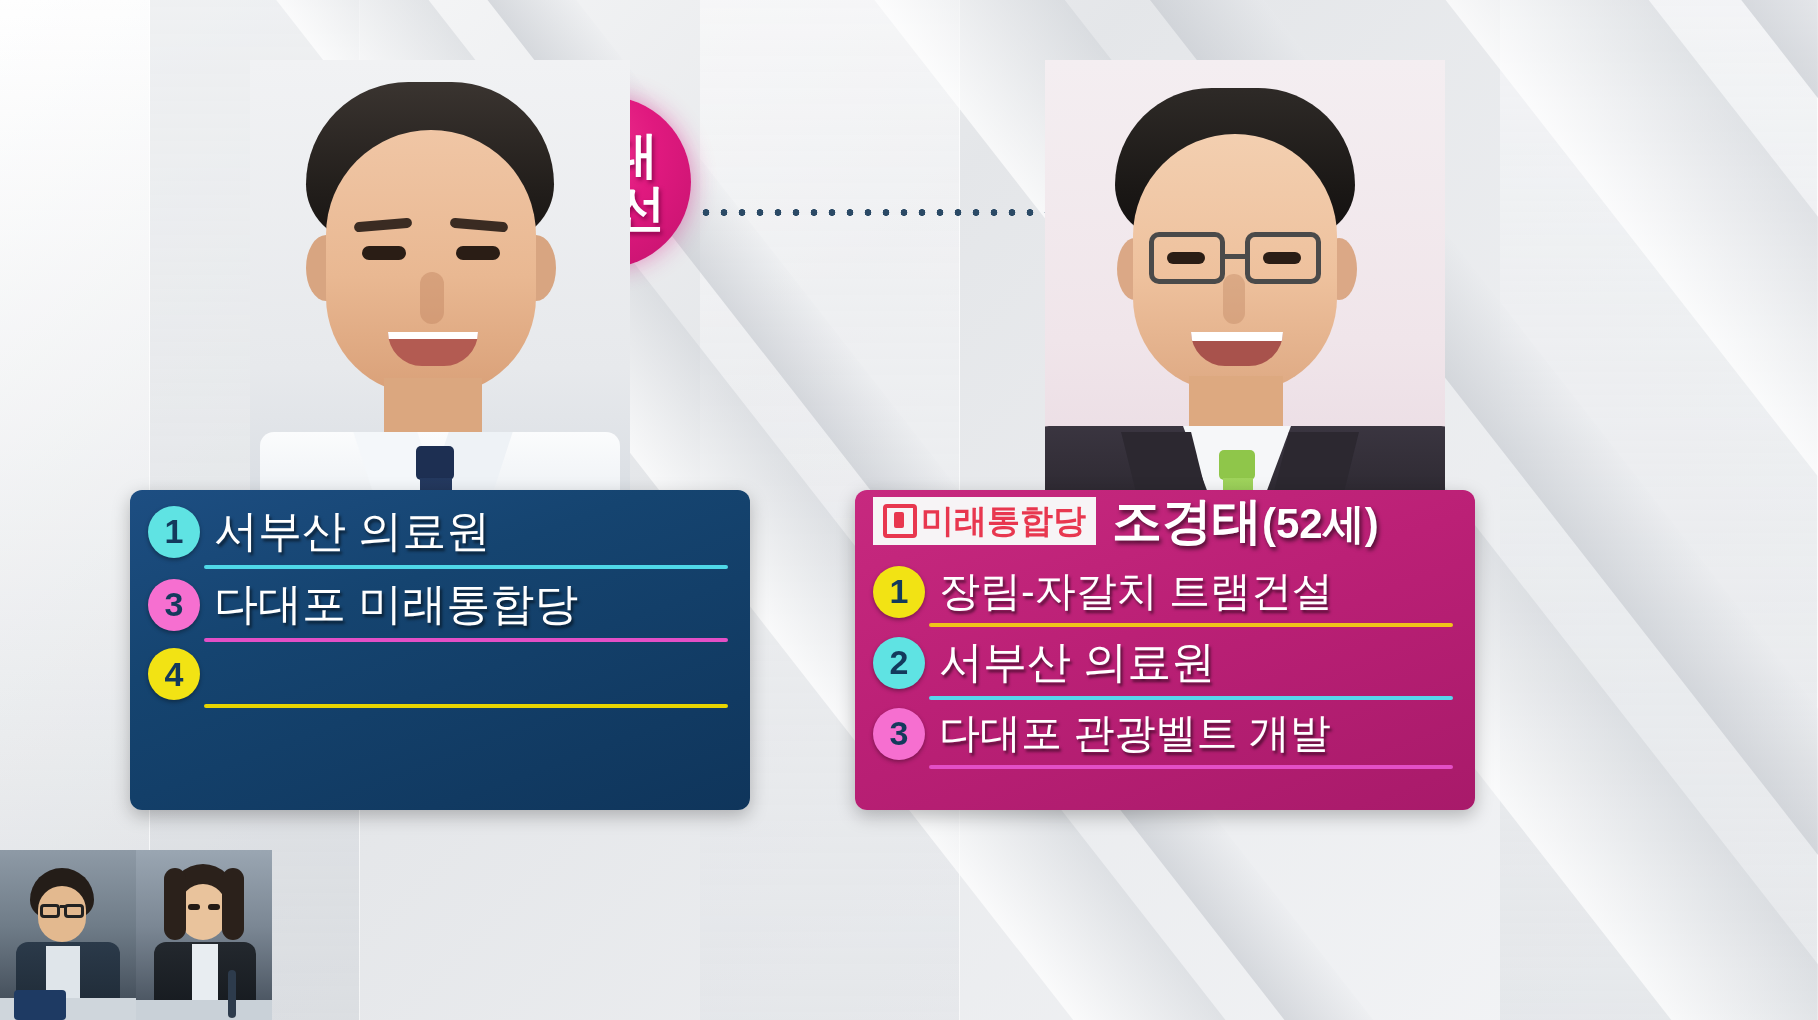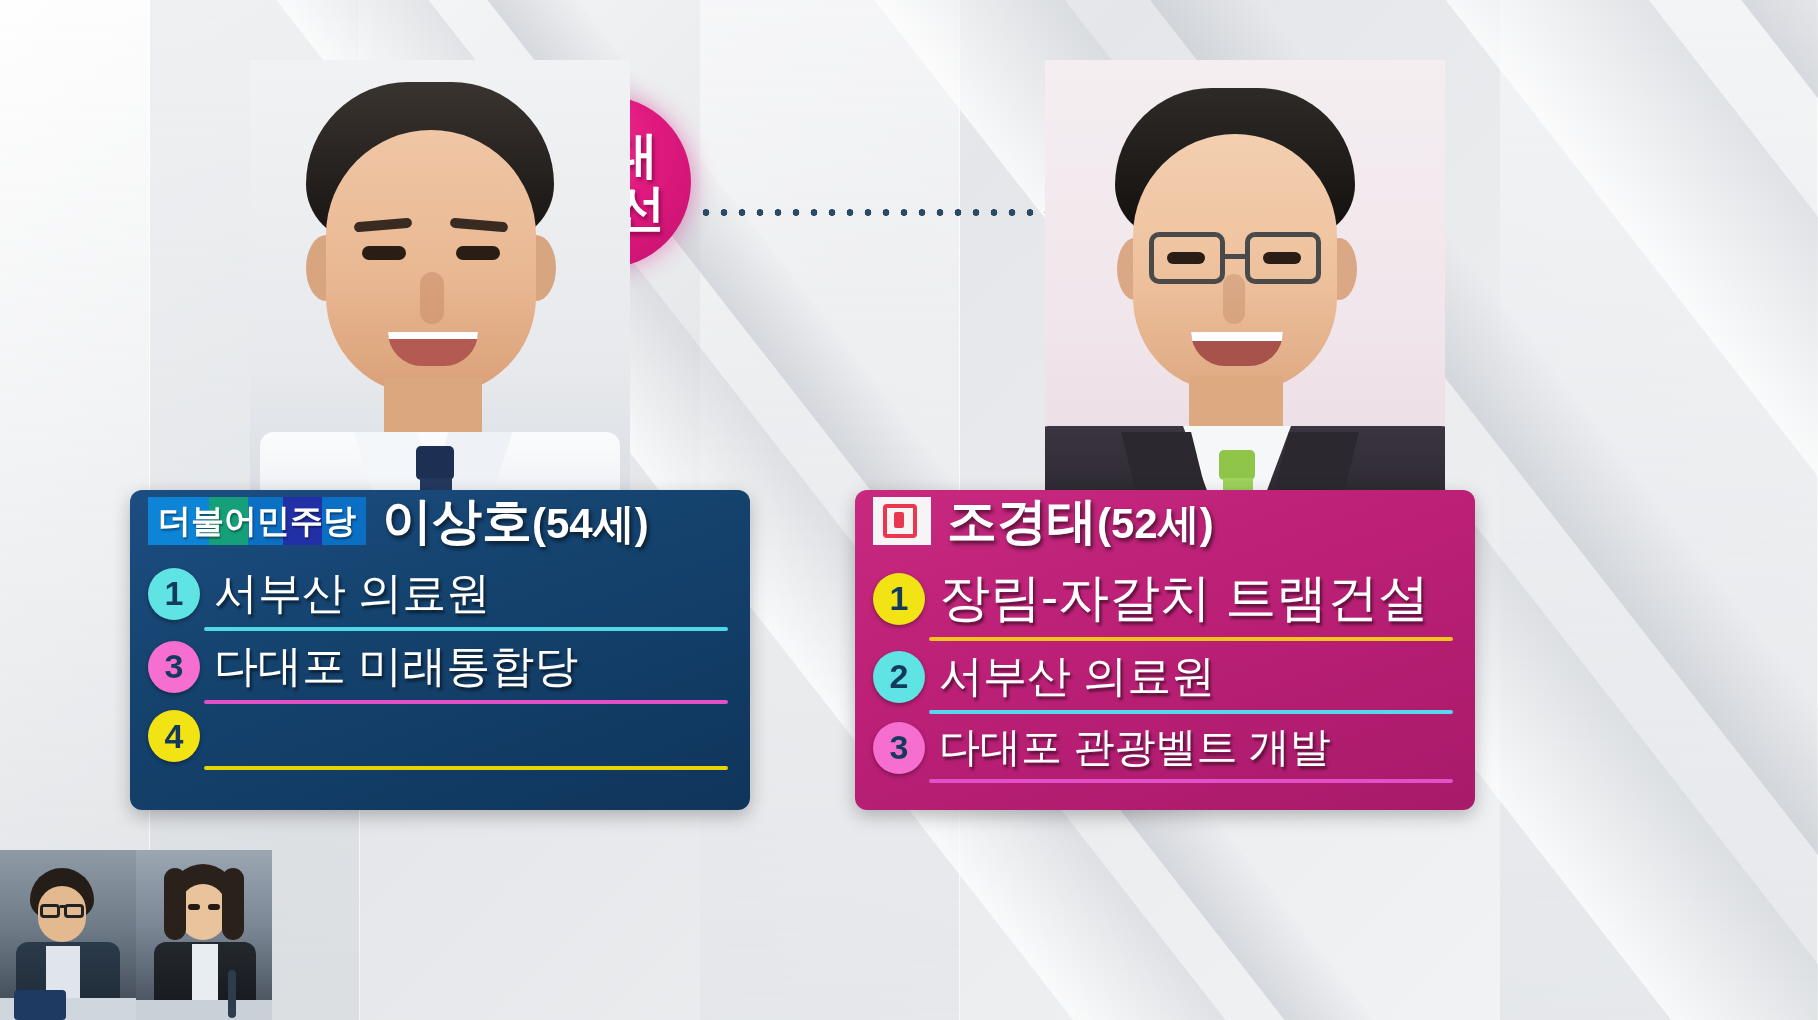--- a/index.html
+++ b/index.html
@@ -186,26 +186,20 @@
 
     <div style="position:absolute;left:116px;top:372px;width:64px;height:78px;background:#f4f7fa;transform:skewX(18deg);"></div>
     <div style="position:absolute;left:186px;top:372px;width:64px;height:78px;background:#eef2f6;transform:skewX(-18deg);"></div>
 
     <div style="position:absolute;left:166px;top:386px;width:38px;height:34px;background:#1d2f52;border-radius:5px;"></div>
     <div style="position:absolute;left:170px;top:418px;width:32px;height:148px;background:linear-gradient(180deg,#24395f,#16253f);"></div>
   </div>
 
   <div class="panel blue" style="left:10px; top:450px; width:620px; height:320px;">
 
-    <div class="nameRow" style="padding-left:18px;">
-      <div class="partyTag dem">더불어민주당</div>
-      <div class="candName">
-        <span>이상호</span><span class="age">(54세)</span>
-      </div>
-    </div>
 
     <div class="pledges">
       <div class="pledge">
         <div class="num" style="background:#5fe3e3;">1</div>
         <div class="ptext">서부산 의료원</div>
         <div class="uline" style="background:#4fd8e8;"></div>
       </div>
       <div class="pledge">
         <div class="num" style="background:#f66fd0;">3</div>
         <div class="ptext">다대포 미래통합당</div>
@@ -258,30 +252,31 @@
 
     <div style="position:absolute;left:174px;top:390px;width:36px;height:30px;background:#8fc64a;border-radius:5px;"></div>
     <div style="position:absolute;left:178px;top:418px;width:30px;height:140px;background:linear-gradient(180deg,#9fd35c,#6fae39);"></div>
   </div>
 
   <div class="panel pink" style="left:10px; top:450px; width:620px; height:320px;">
 
     <div class="nameRow" style="padding-left:18px;">
       <div class="partyTag utp">
         <span class="utpMark"></span>
+          <span>미래통합당</span>
       </div>
       <div class="candName">
         <span>조경태</span><span class="age">(52세)</span>
       </div>
     </div>
 
     <div class="pledges">
       <div class="pledge">
         <div class="num" style="background:#f2e314;">1</div>
-        <div class="ptext" style="font-size:51px;">장림-자갈치 트램건설</div>
+        <div class="ptext" style="font-size:41px;">장림-자갈치 트램건설</div>
         <div class="uline" style="background:#f0c419;"></div>
       </div>
       <div class="pledge">
         <div class="num" style="background:#5fe3e3;">2</div>
         <div class="ptext">서부산 의료원</div>
         <div class="uline" style="background:#57d6ec;"></div>
       </div>
       <div class="pledge">
         <div class="num" style="background:#f66fd0;">3</div>
         <div class="ptext" style="font-size:41px;">다대포 관광벨트 개발</div>

